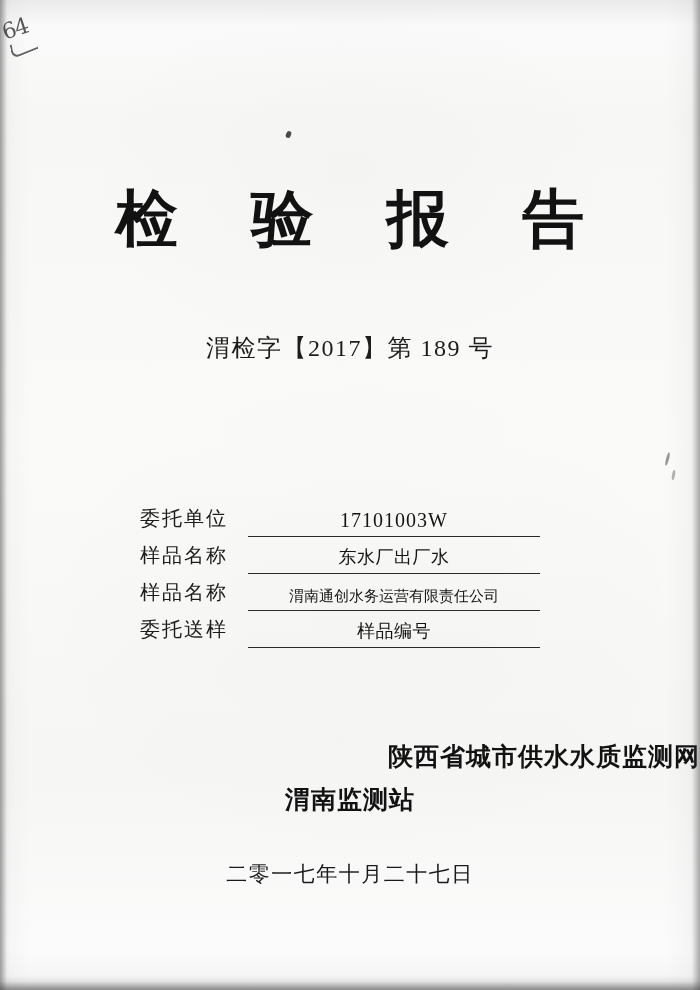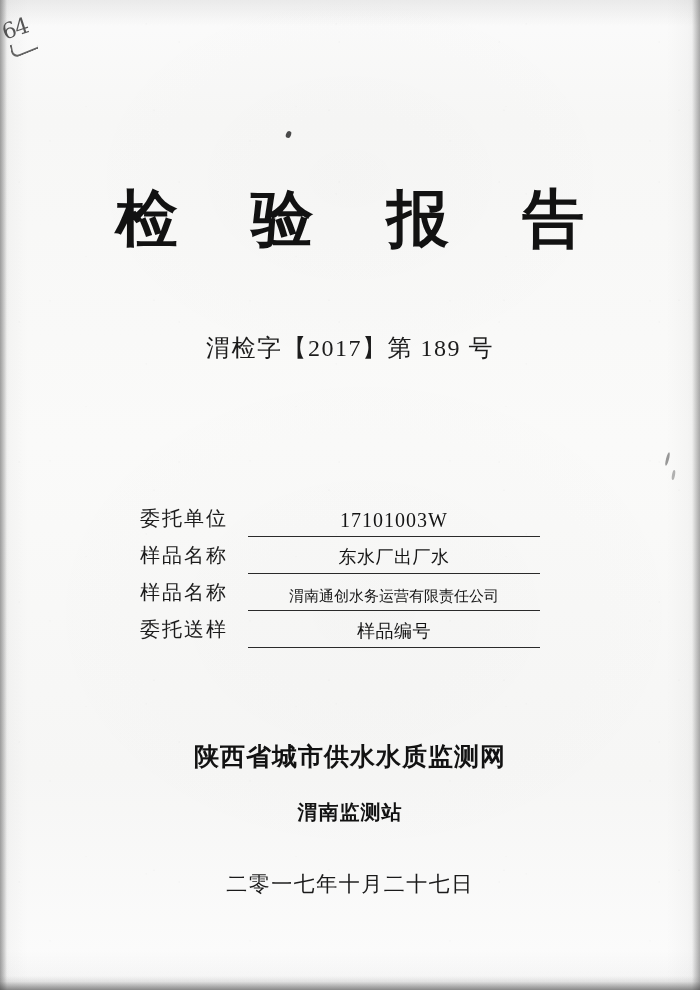--- a/index.html
+++ b/index.html
@@ -193,28 +193,29 @@
     left: 0;
     width: 700px;
     text-align: center;
   }
   .org-name {
     font-family: "DejaVu Sans", "Liberation Sans", sans-serif;
     font-weight: bold;
     font-size: 25px;
     letter-spacing: 1px;
     color: #121212;
+    text-align: right;
   }
   .org-station {
     font-family: Liberation Sans, sans-serif;
     font-weight: bold;
-    font-size: 20px;
+    font-size: 25px;
     letter-spacing: 1px;
     color: #121212;
-    margin-top: 26px;
+    margin-top: 10px;
   }
   .org-date {
     font-size: 21px;
     letter-spacing: 1.5px;
     color: #1a1a1a;
     margin-top: 44px;
   }
 
   
   .bottom-edge {

